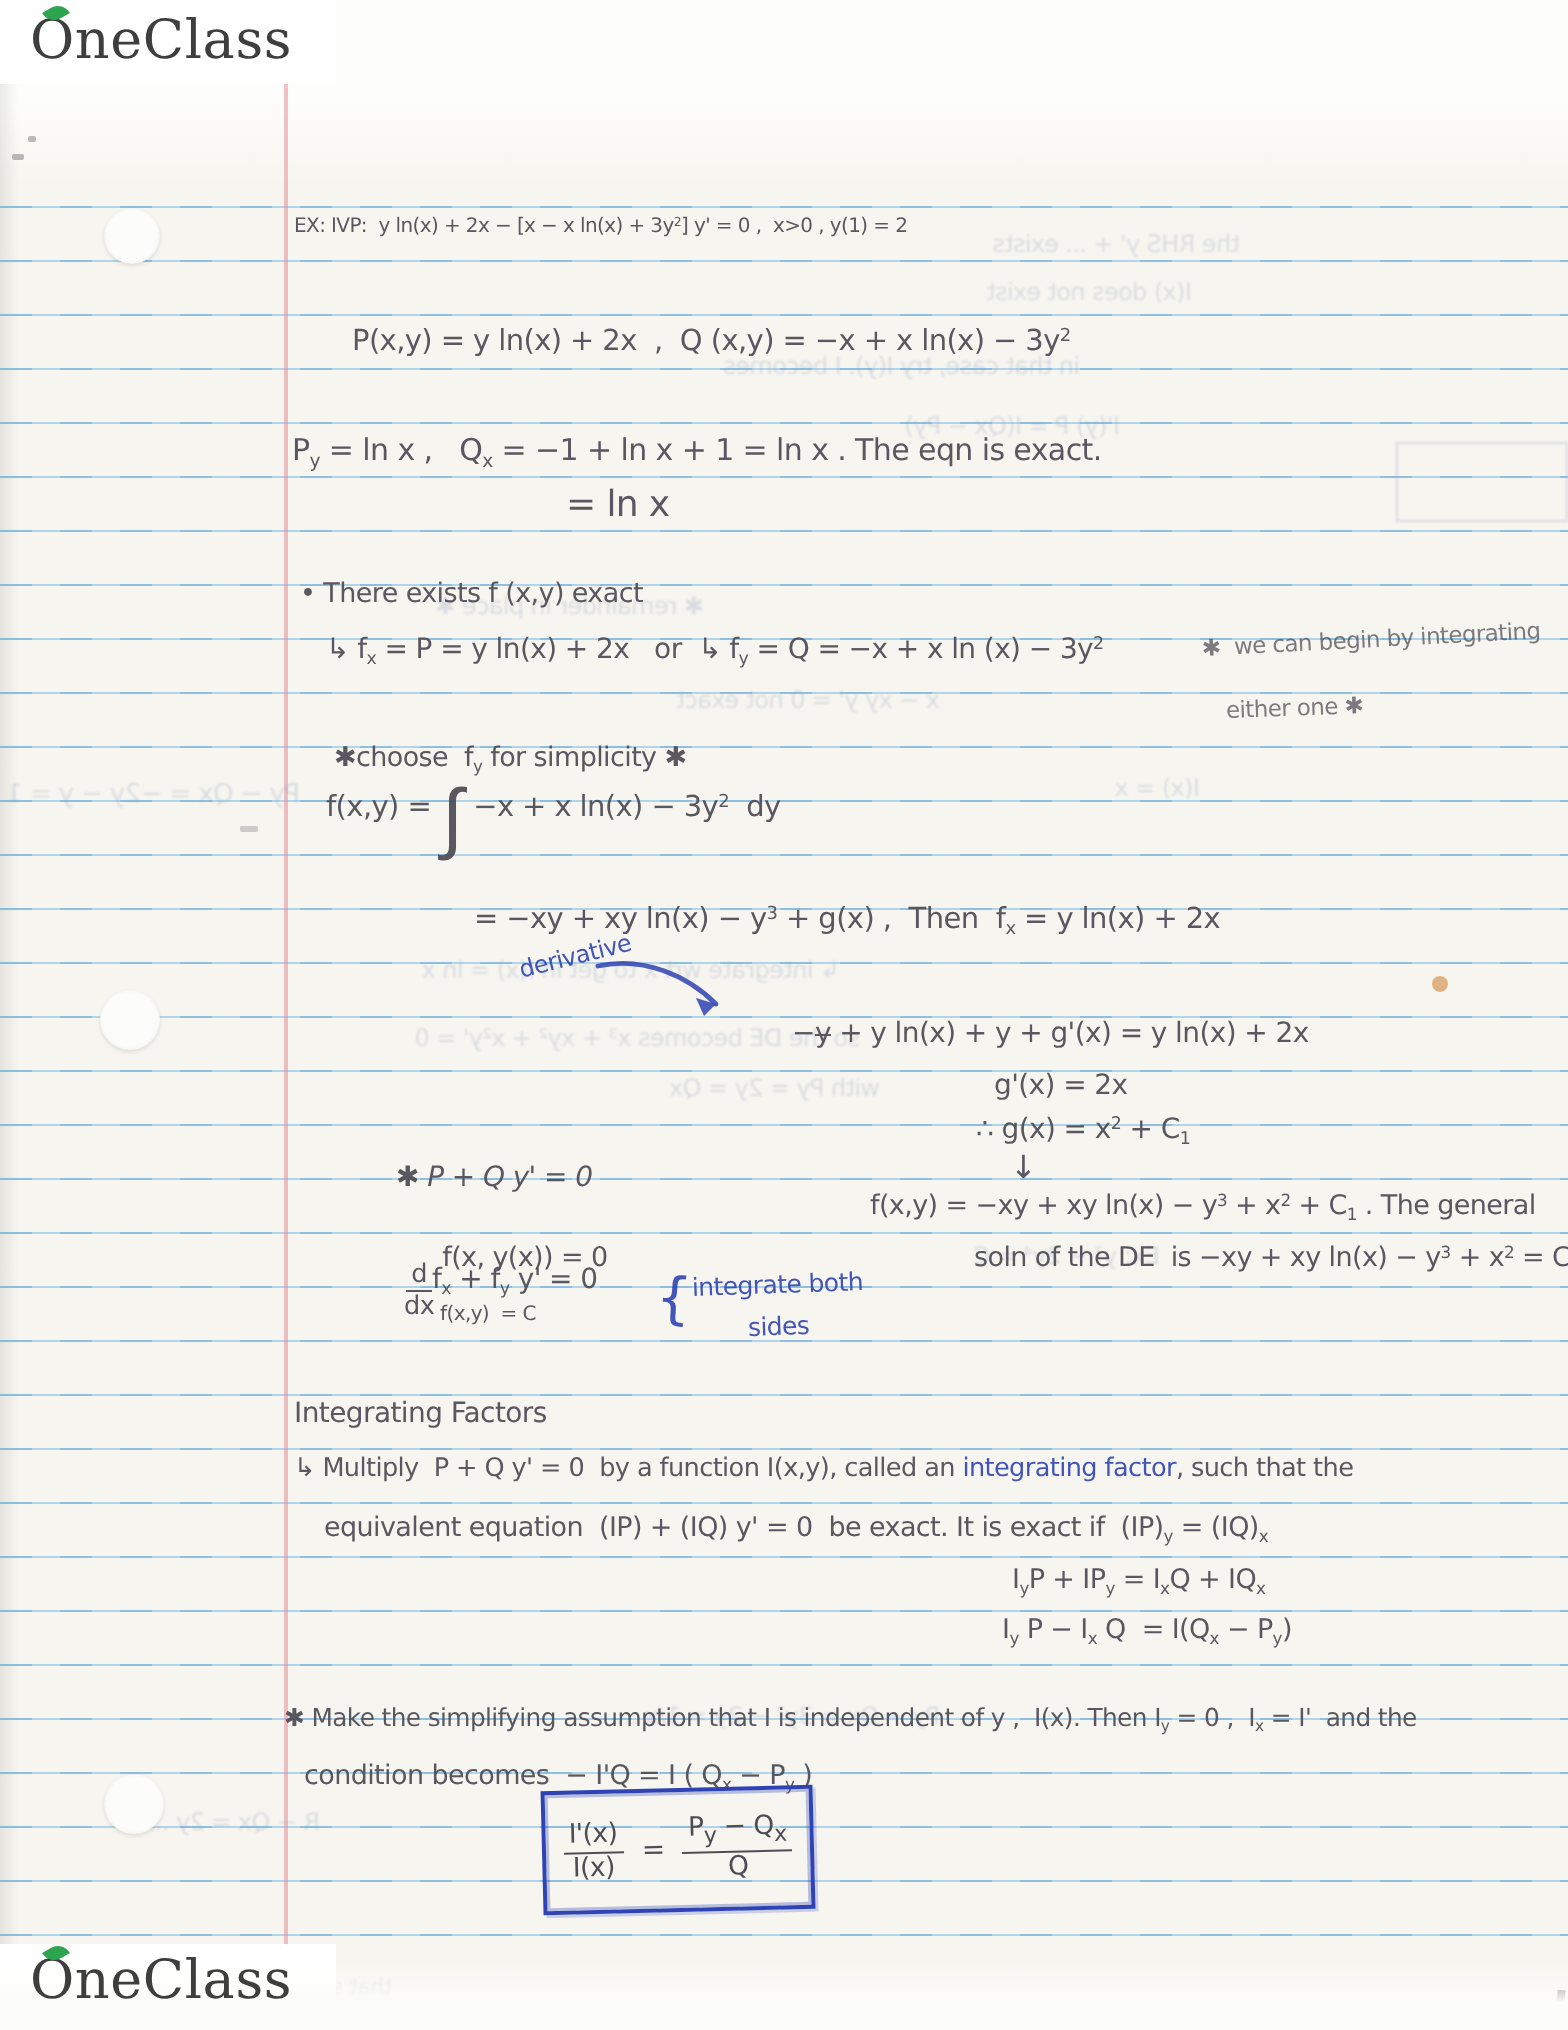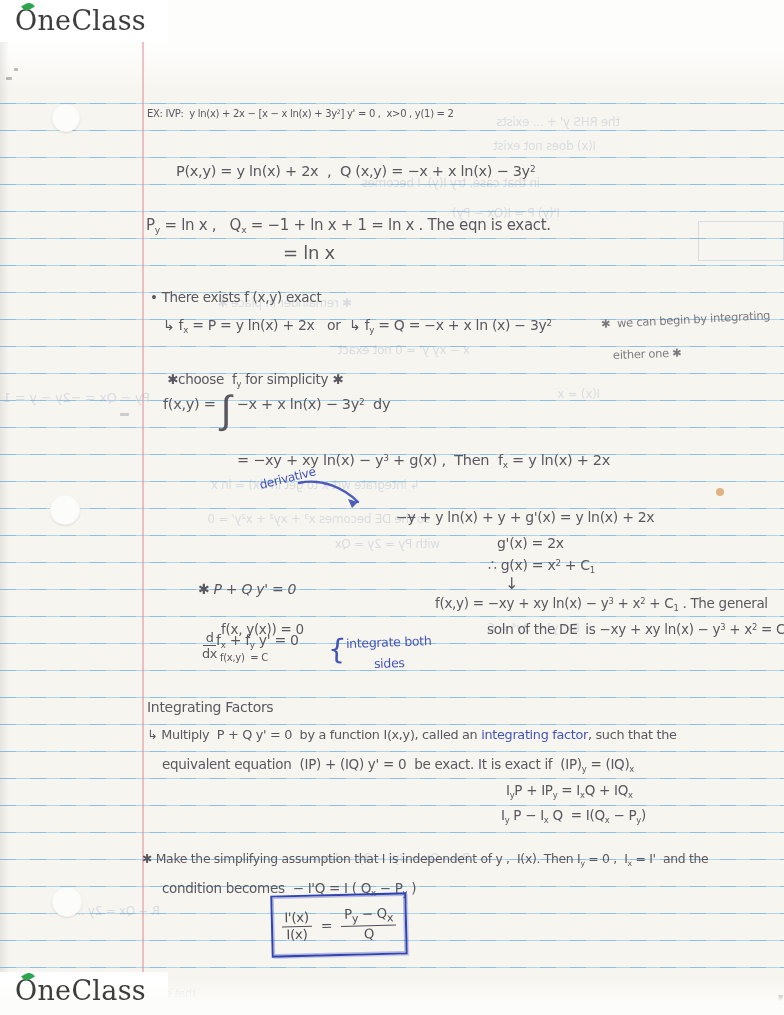--- a/index.html
+++ b/index.html
@@ -152,21 +152,21 @@
       <div class="hw b" style="left: 346px; top: 637px; font-size: 12.5px; transform: rotate(-2deg);">integrate both</div>
       <div class="hw b" style="left: 374px; top: 657px; font-size: 12.5px; transform: rotate(-2deg);">sides</div>
       <div class="hw p" style="left: 435px; top: 596px; font-size: 13.5px;">f(x,y) = −xy + xy ln(x) − y<sup>3</sup> + x<sup>2</sup> + C<sub>1</sub> . The general</div>
       <div class="hw p" style="left: 451px; top: 622px; font-size: 13.5px; margin-left: 36px;">soln of the DE&nbsp; is −xy + xy ln(x) − y<sup>3</sup> + x<sup>2</sup> = C</div>
       <div class="hw p title" style="left: 147px; top: 699px; font-size: 14px;">Integrating Factors</div>
       <div class="hw p" style="left: 147px; top: 728px; font-size: 12.8px;">↳ Multiply&nbsp; P + Q y' = 0&nbsp; by a function I(x,y), called an <span class="blue">integrating factor</span>, such that&nbsp;the</div>
       <div class="hw p" style="left: 162px; top: 757px; font-size: 13.5px;">equivalent equation&nbsp; (IP) + (IQ) y' = 0&nbsp; be exact. It is exact if&nbsp; (IP)<sub>y</sub> = (IQ)<sub>x</sub></div>
       <div class="hw p" style="left: 506px; top: 783px; font-size: 13.5px;">I<sub>y</sub>P + IP<sub>y</sub> = I<sub>x</sub>Q + IQ<sub>x</sub></div>
       <div class="hw p" style="left: 501px; top: 808px; font-size: 13.5px;">I<sub>y</sub> P − I<sub>x</sub> Q&nbsp; = I(Q<sub>x</sub> − P<sub>y</sub>)</div>
       <div class="hw p" style="left: 142px; top: 852px; font-size: 12.4px;">✱ Make&nbsp;the simplifying assumption that I is independent of y ,&nbsp; I(x). Then&nbsp;I<sub>y</sub> = 0 ,&nbsp; I<sub>x</sub> = I'&nbsp; and the</div>
-      <div class="hw p" style="left: 162px; top: 881px; font-size: 13.5px;">condition becomes&nbsp; − I'Q = I ( Q<sub>x</sub> − P<sub>y</sub> )</div>
+      <div class="hw p" style="left: 152px; top: 881px; font-size: 13.5px;">condition becomes&nbsp; − I'Q = I ( Q<sub>x</sub> − P<sub>y</sub> )</div>
     </div>
 
   <svg class="abs arrow-svg" width="74" height="38" viewBox="0 0 74 38">
     <path d="M3,7 C 26,2 48,12 62,26" fill="none" stroke="#3548b4" stroke-width="2.4" stroke-linecap="round" opacity="0.88"></path>
     <path d="M62,26 l -10,-3 l 4,9 z" fill="#3548b4" opacity="0.88"></path>
   </svg>
 
   <div class="abs bluebox">
     <span class="frac">
       <span class="ft">I'(x)</span>

